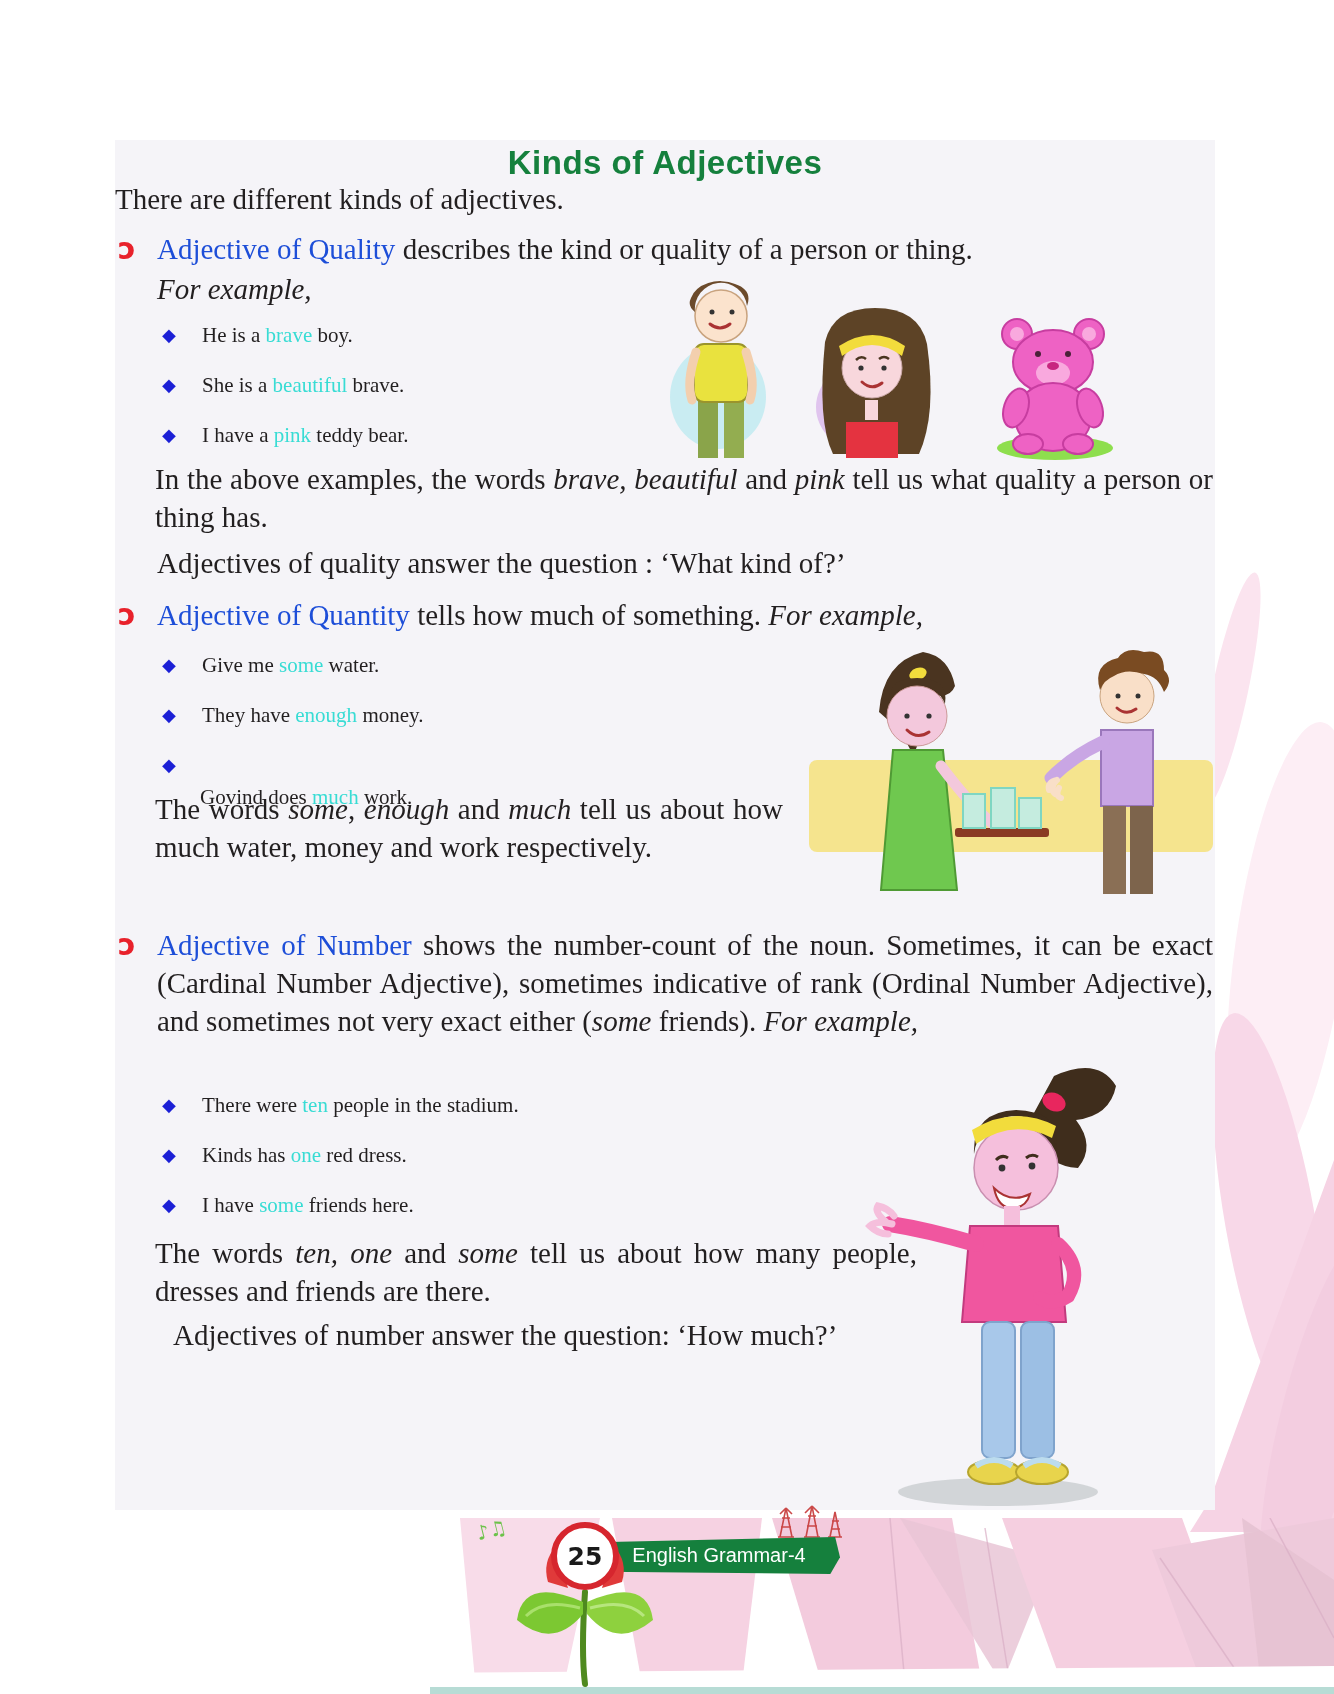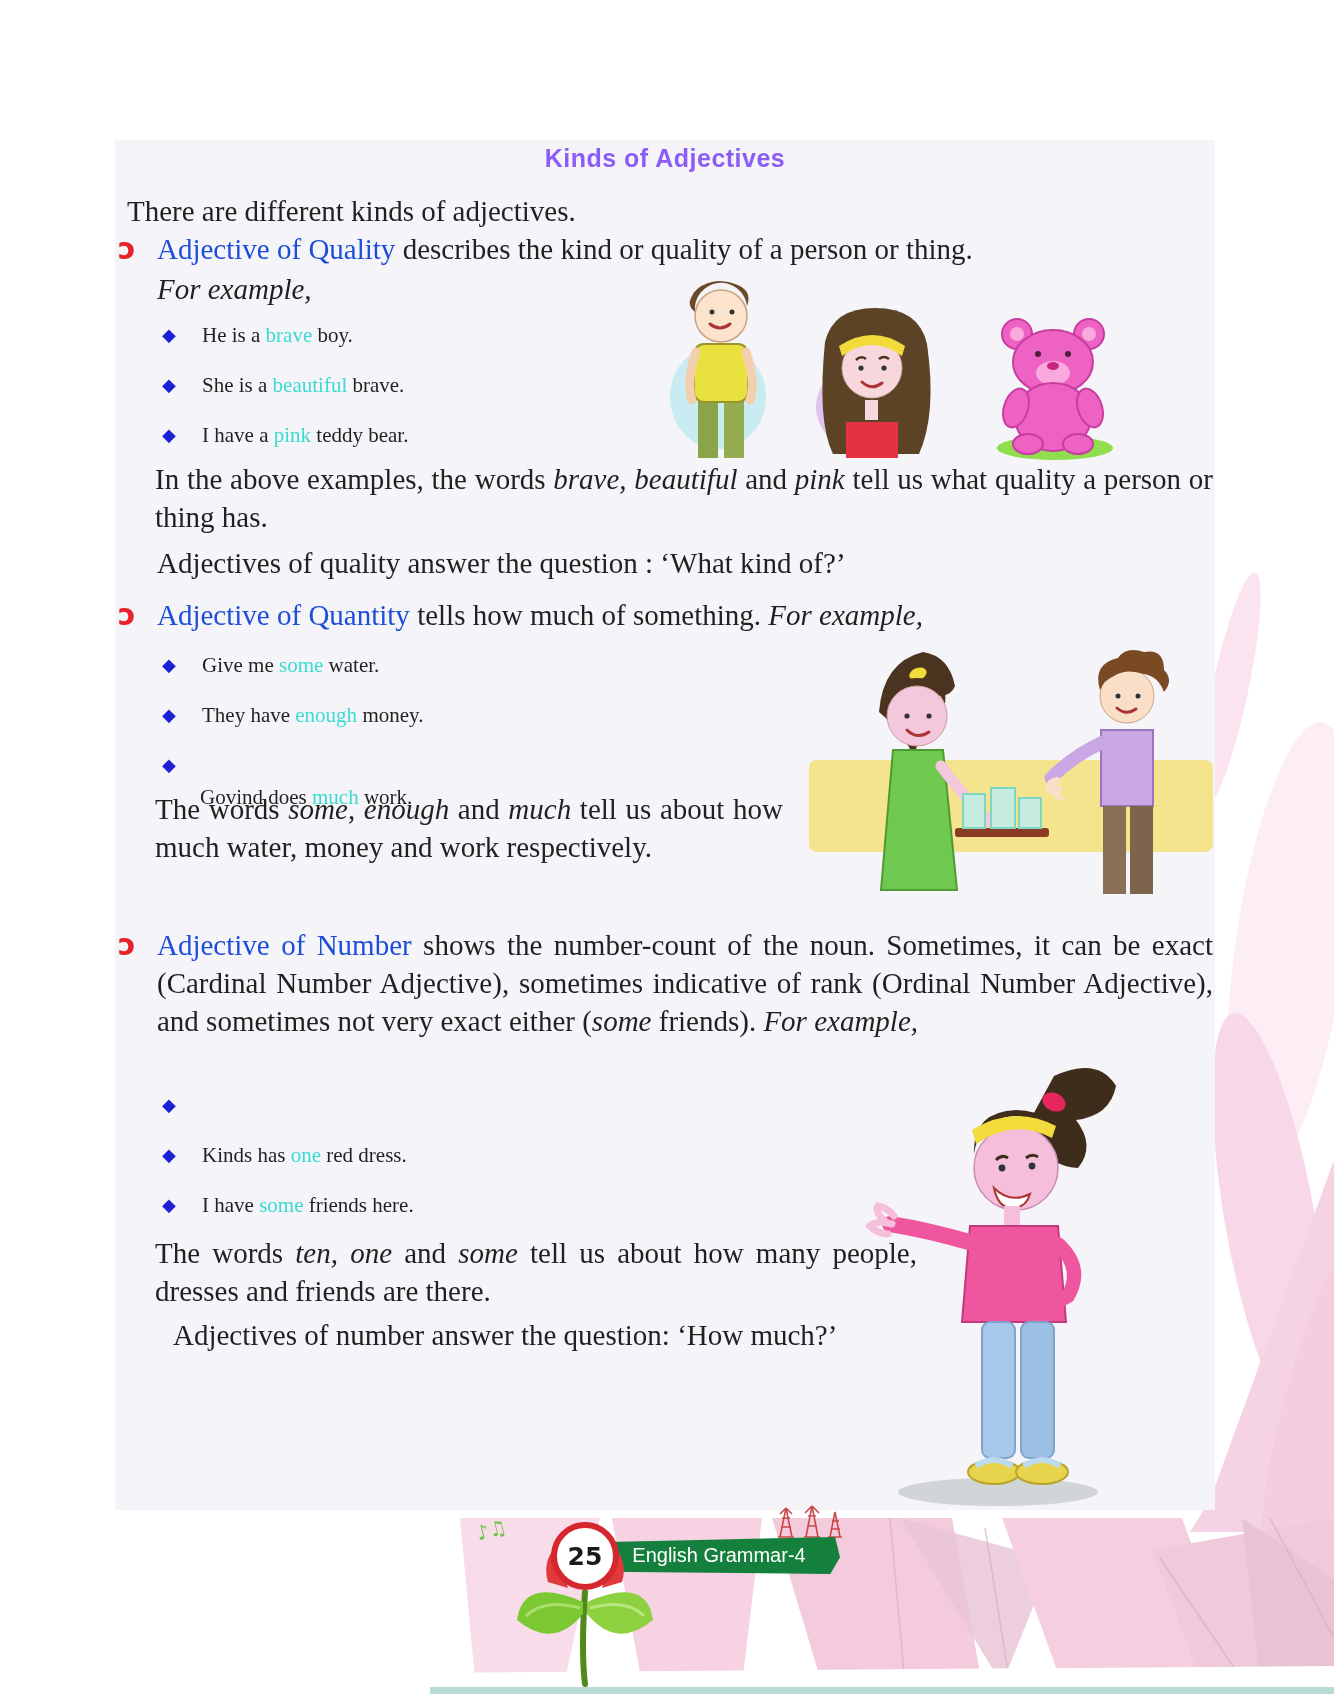--- a/index.html
+++ b/index.html
@@ -16,21 +16,21 @@
     background:#f5f4f8;z-index:1;
   }
   #right-petals{left:1170px;top:520px;z-index:0;}
   #bottom-band{left:0;top:1518px;z-index:0;}
   #teal-strip{left:430px;top:1687px;width:904px;height:7px;background:#b7dcd5;z-index:0;}
   
   .abs{position:absolute;}
   #page-title{
     top:4px;left:0;width:100%;text-align:center;
     font-family:"Liberation Sans", sans-serif;font-weight:800;
-    font-size:25px;letter-spacing:.5px;color:#8b5cf6;
+    font-size:33px;letter-spacing:.5px;color:#15803d;
   }
   .body-text{font-size:29px;line-height:38px;}
   .just{text-align:justify;}
   .fx{font-style:italic;}
   .i{font-style:italic;}
   .mg{color:#1d4ed8;}
   .cy{color:#38dcd4;}
   .obullet{
     position:absolute;color:#e8212b;font-size:30px;line-height:38px;
     font-family:"DejaVu Sans", sans-serif;font-weight:bold;
@@ -80,21 +80,21 @@
   <path d="M890,0 L905,166 M985,10 L1010,166 M1160,40 L1245,166 M1270,0 L1334,120" stroke="#d9aec4" stroke-width="1.5" fill="none" opacity="0.7"></path>
   <polygon points="0,158 1334,148 1334,172 0,172" fill="#ffffff"></polygon>
 </svg>
 
 <div id="teal-strip" class="layer"></div>
 
 <div id="content-panel" class="layer">
 
   <div id="page-title" class="abs">Kinds of Adjectives</div>
 
-  <div class="abs body-text" style="top:52px;left:0;margin-left:12px;">There are different kinds of adjectives.</div>
+  <div class="abs body-text" style="top:40px;left:0;">There are different kinds of adjectives.</div>
 
   <span class="obullet" style="left:3px;top:90px;">ɔ</span>
   <div class="abs body-text just" style="top:90px;left:42px;width:1056px;"><span class="mg">Adjective of Quality</span><span> describes the kind or quality of a person or thing.</span></div>
   <div class="abs body-text fx" style="top:130px;left:42px;">For example,</div>
 
   <span class="diamond" style="left:47px;top:176px;">◆</span>
   <div class="item-text" style="left:87px;top:176px;"><span>He is a </span><span class="cy">brave</span><span> boy.</span></div>
   <span class="diamond" style="left:47px;top:226px;">◆</span>
   <div class="item-text" style="left:87px;top:226px;"><span>She is a </span><span class="cy">beautiful</span><span> brave.</span></div>
   <span class="diamond" style="left:47px;top:276px;">◆</span>
@@ -112,20 +112,21 @@
   <div class="item-text" style="left:87px;top:556px;"><span>They have </span><span class="cy">enough</span><span> money.</span></div>
   <span class="diamond" style="left:47px;top:606px;">◆</span>
   <div class="item-text" style="left:85px;top:606px;margin-top:32px;"><span>Govind does </span><span class="cy">much</span><span> work.</span></div>
 
   <div class="abs body-text just" style="top:650px;left:40px;width:628px;"><span>The words </span><span class="i">some</span><span>, </span><span class="i">enough</span><span> and </span><span class="i">much</span><span> tell us about how much water, money and work respectively.</span></div>
 
   <span class="obullet" style="left:3px;top:786px;">ɔ</span>
   <div class="abs body-text just" style="top:786px;left:42px;width:1056px;"><span class="mg">Adjective of Number</span><span> shows the number-count of the noun. Sometimes, it can be exact (Cardinal Number Adjective), sometimes indicative of rank (Ordinal Number Adjective), and sometimes not very exact either (</span><span class="i">some</span><span> friends). </span><span class="i">For example,</span></div>
 
   <span class="diamond" style="left:47px;top:946px;">◆</span>
+  <div class="item-text" style="left:87px;top:946px;"><span>There were </span><span class="cy">ten</span><span> people in the stadium.</span></div>
   <span class="diamond" style="left:47px;top:996px;">◆</span>
   <div class="item-text" style="left:87px;top:996px;"><span>Kinds has </span><span class="cy">one</span><span> red dress.</span></div>
   <span class="diamond" style="left:47px;top:1046px;">◆</span>
   <div class="item-text" style="left:87px;top:1046px;"><span>I have </span><span class="cy">some</span><span> friends here.</span></div>
 
   <div class="abs body-text just" style="top:1094px;left:40px;width:762px;"><span>The words </span><span class="i">ten, one</span><span> and </span><span class="i">some</span><span> tell us about how many people, dresses and friends are there.</span></div>
   <div class="abs body-text" style="top:1176px;left:42px;margin-left:16px;">Adjectives of number answer the question: ‘How much?’</div>
 </div>
 
 <svg class="illus" id="illus-quality" style="left:660px;top:272px;" width="480" height="190" viewBox="0 0 480 190" aria-label="boy, girl and pink teddy bear">

